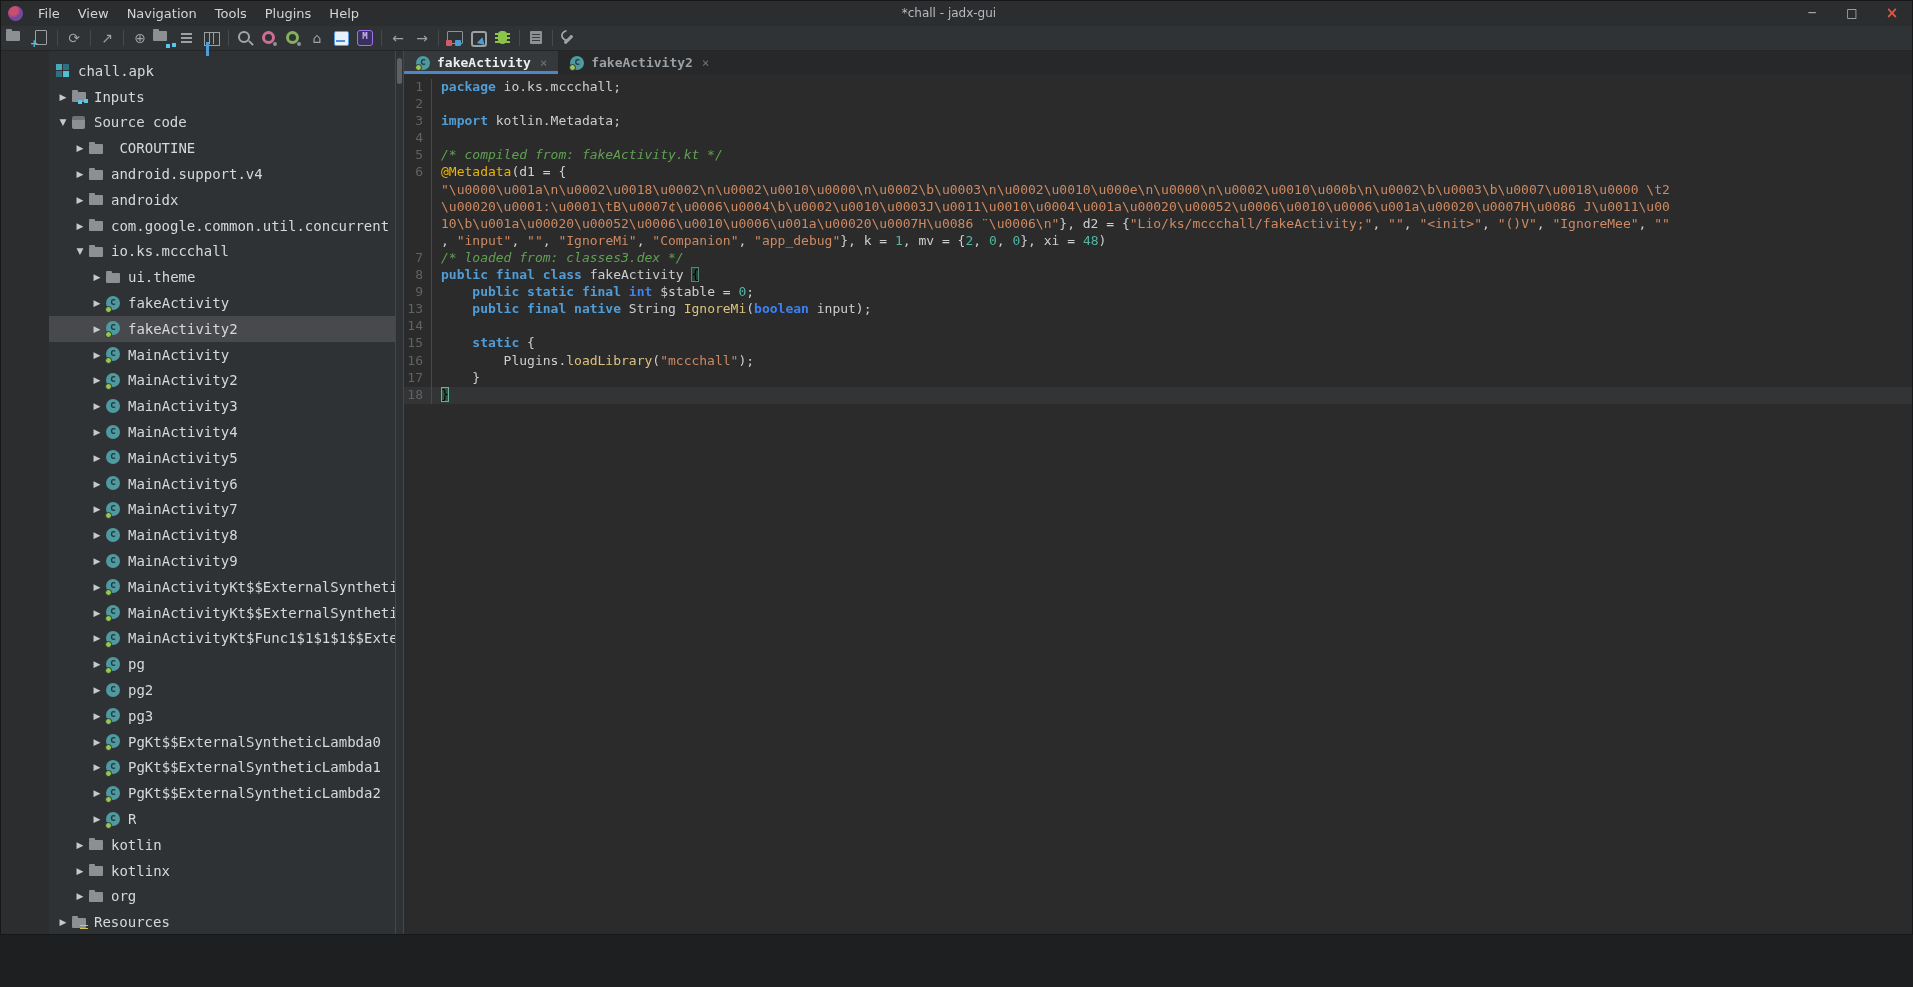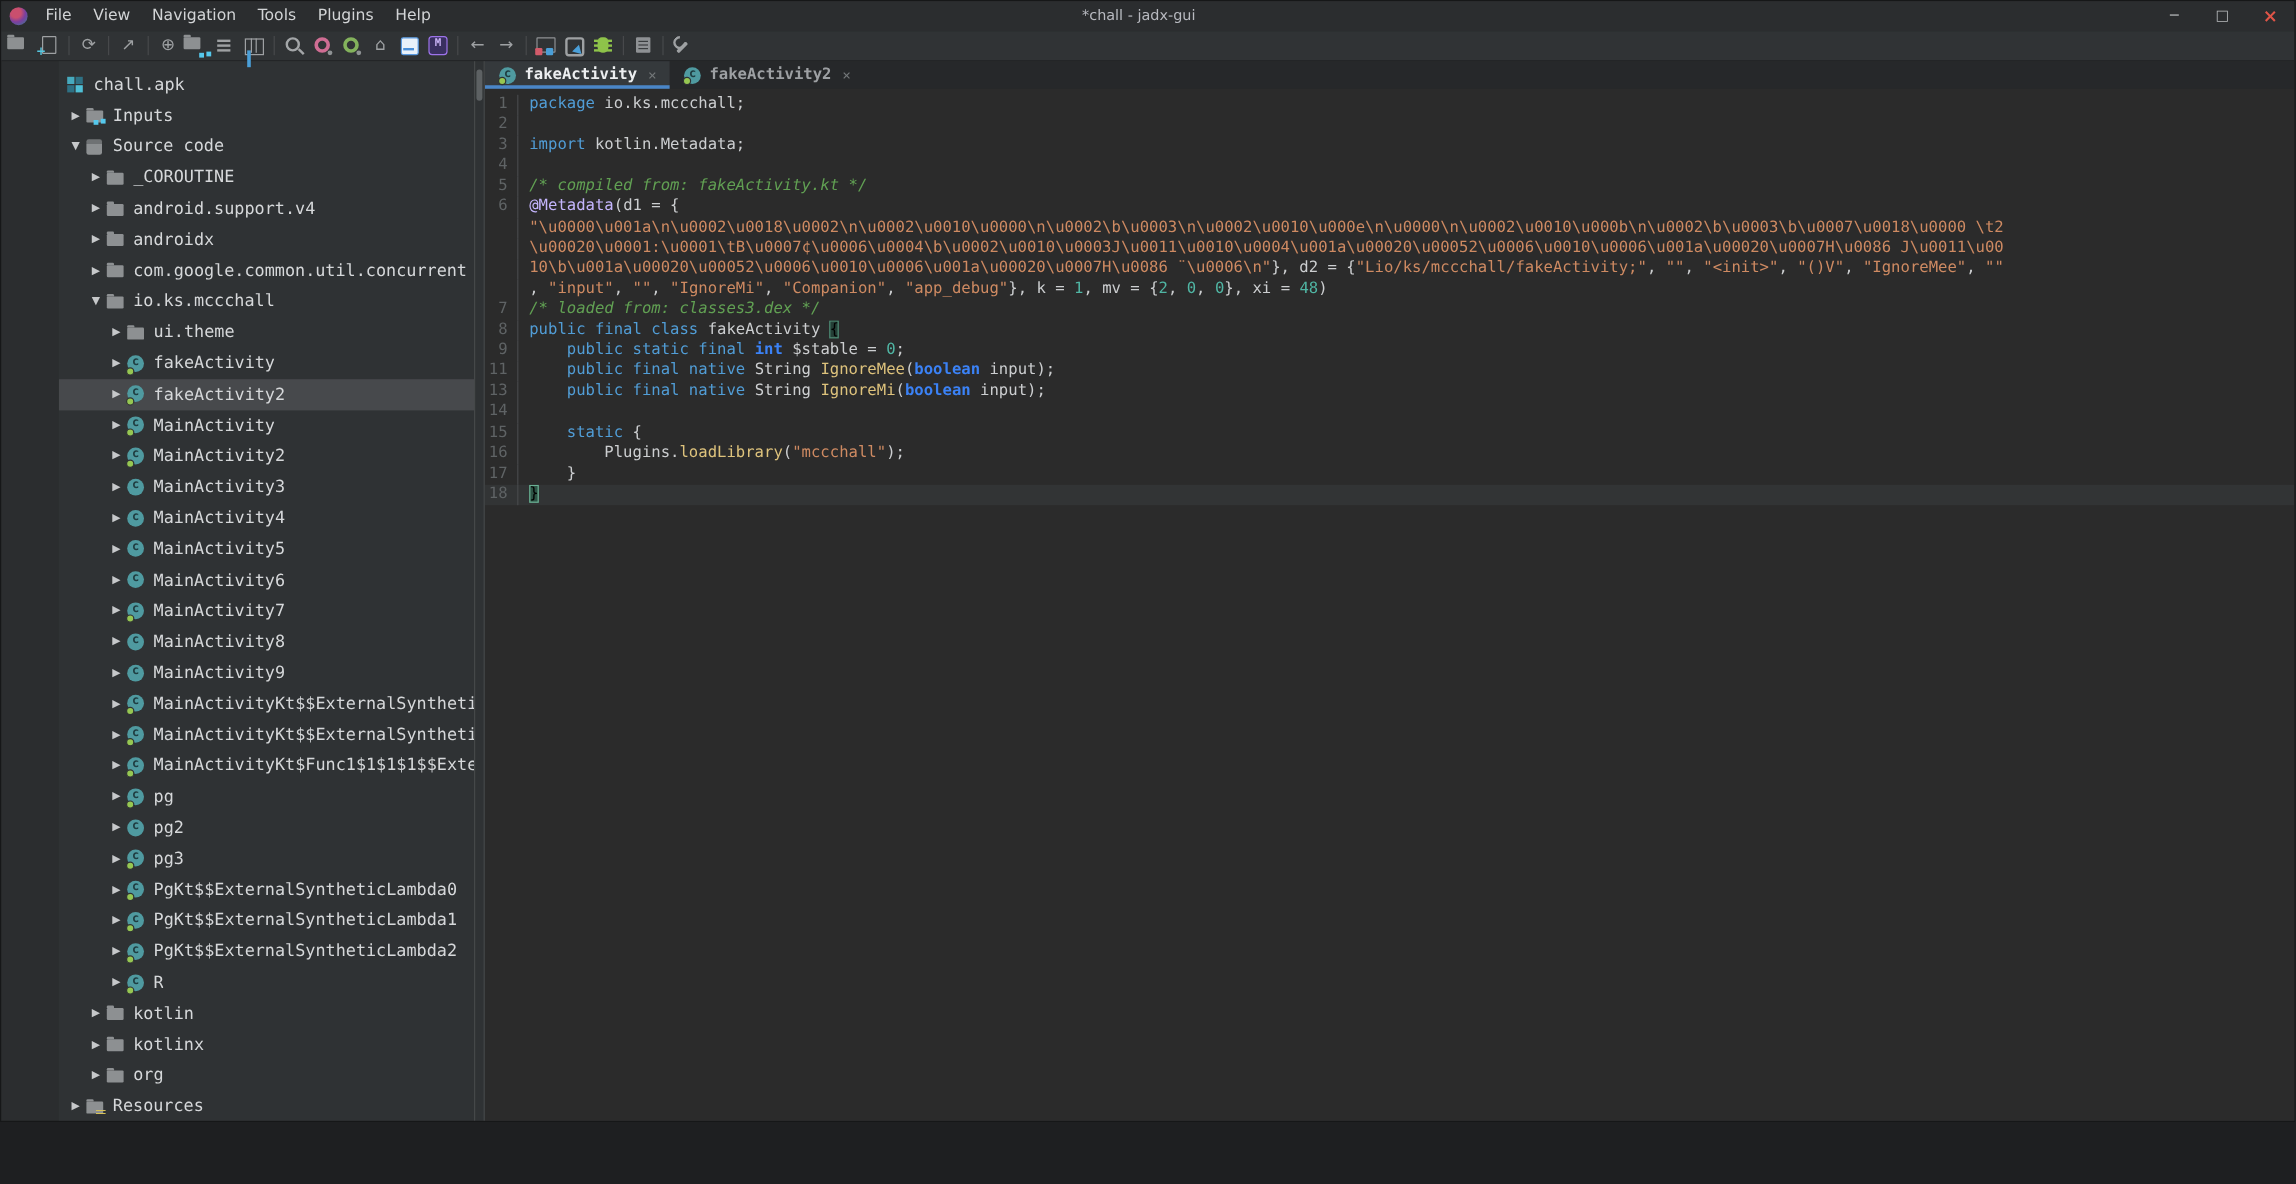--- a/index.html
+++ b/index.html
@@ -89,24 +89,24 @@
   .tab.active { background:#35393c; color:#eceef0; box-shadow:inset 0 -3px 0 #4a86c8; }
   .tabicon { position:relative; width:15px; height:15px; flex:none; }
   .tab-close { color:#74787a; font-size:12px; font-weight:normal; margin-left:2px; }
 
   .code-content { flex:1; overflow:hidden; padding-top:5px; }
   .crow { display:flex; height:17.1px; line-height:17.1px; font:13px "DejaVu Sans Mono",monospace; white-space:pre; }
   .crow.cur { background:#323435; }
   .lnum { flex:0 0 27px; text-align:right; padding-right:8px; color:#5f6365; }
   .ctext { flex:1; border-left:1px solid #47494b; padding-left:9px; overflow:hidden; }
 
-  .tk-kw   { color:#519dd6; font-weight:normal; }
+  .tk-kw   { color:#519dd6; font-weight:bold; }
   .tk-pl   { color:#ccced0; }
   .tk-cm   { color:#61a053; font-style:italic; }
-  .tk-ann  { color:#c4b5fd; }
+  .tk-ann  { color:#eab308; }
   .tk-str  { color:#ce8a62; }
   .tk-num  { color:#50b6a4; }
   .tk-ty   { color:#3b82f6; font-weight:bold; }
   .tk-meth { color:#ddc27c; }
   .tk-brk  { outline:1px solid #4f8a74; outline-offset:-1px; background:#243f36; }
   .tk-brk2 { outline:1px solid #6cb195; outline-offset:-1px; background:#2d5345; }
 </style>
 </head>
 <body>
 
@@ -235,21 +235,20 @@
           <div class="crow"><span class="lnum">4</span><span class="ctext"></span></div>
           <div class="crow"><span class="lnum">5</span><span class="ctext"><span class="tk-cm">/* compiled from: fakeActivity.kt */</span></span></div>
           <div class="crow"><span class="lnum">6</span><span class="ctext"><span class="tk-ann">@Metadata</span><span class="tk-pl">(d1 = {</span></span></div>
           <div class="crow"><span class="lnum"></span><span class="ctext"><span class="tk-str">"\u0000\u001a\n\u0002\u0018\u0002\n\u0002\u0010\u0000\n\u0002\b\u0003\n\u0002\u0010\u000e\n\u0000\n\u0002\u0010\u000b\n\u0002\b\u0003\b\u0007\u0018\u0000 \t2</span></span></div>
           <div class="crow"><span class="lnum"></span><span class="ctext"><span class="tk-str">\u00020\u0001:\u0001\tB\u0007¢\u0006\u0004\b\u0002\u0010\u0003J\u0011\u0010\u0004\u001a\u00020\u00052\u0006\u0010\u0006\u001a\u00020\u0007H\u0086 J\u0011\u00</span></span></div>
           <div class="crow"><span class="lnum"></span><span class="ctext"><span class="tk-str">10\b\u001a\u00020\u00052\u0006\u0010\u0006\u001a\u00020\u0007H\u0086 ¨\u0006\n"</span><span class="tk-pl">}, d2 = {</span><span class="tk-str">"Lio/ks/mccchall/fakeActivity;"</span><span class="tk-pl">, </span><span class="tk-str">""</span><span class="tk-pl">, </span><span class="tk-str">"&lt;init&gt;"</span><span class="tk-pl">, </span><span class="tk-str">"()V"</span><span class="tk-pl">, </span><span class="tk-str">"IgnoreMee"</span><span class="tk-pl">, </span><span class="tk-str">""</span></span></div>
           <div class="crow"><span class="lnum"></span><span class="ctext"><span class="tk-pl">, </span><span class="tk-str">"input"</span><span class="tk-pl">, </span><span class="tk-str">""</span><span class="tk-pl">, </span><span class="tk-str">"IgnoreMi"</span><span class="tk-pl">, </span><span class="tk-str">"Companion"</span><span class="tk-pl">, </span><span class="tk-str">"app_debug"</span><span class="tk-pl">}, k = </span><span class="tk-num">1</span><span class="tk-pl">, mv = {</span><span class="tk-num">2</span><span class="tk-pl">, </span><span class="tk-num">0</span><span class="tk-pl">, </span><span class="tk-num">0</span><span class="tk-pl">}, xi = </span><span class="tk-num">48</span><span class="tk-pl">)</span></span></div>
           <div class="crow"><span class="lnum">7</span><span class="ctext"><span class="tk-cm">/* loaded from: classes3.dex */</span></span></div>
           <div class="crow"><span class="lnum">8</span><span class="ctext"><span class="tk-kw">public final class</span><span class="tk-pl"> fakeActivity </span><span class="tk-brk">{</span></span></div>
           <div class="crow"><span class="lnum">9</span><span class="ctext"><span class="tk-pl">    </span><span class="tk-kw">public static final</span><span class="tk-pl"> </span><span class="tk-ty">int</span><span class="tk-pl"> $stable = </span><span class="tk-num">0</span><span class="tk-pl">;</span></span></div>
-          <div class="crow"><span class="lnum">11</span><span class="ctext"><span class="tk-pl">    </span><span class="tk-kw">public final native</span><span class="tk-pl"> String </span><span class="tk-meth">IgnoreMee</span><span class="tk-pl">(</span><span class="tk-ty">boolean</span><span class="tk-pl"> input);</span></span></div>
           <div class="crow"><span class="lnum">13</span><span class="ctext"><span class="tk-pl">    </span><span class="tk-kw">public final native</span><span class="tk-pl"> String </span><span class="tk-meth">IgnoreMi</span><span class="tk-pl">(</span><span class="tk-ty">boolean</span><span class="tk-pl"> input);</span></span></div>
           <div class="crow"><span class="lnum">14</span><span class="ctext"></span></div>
           <div class="crow"><span class="lnum">15</span><span class="ctext"><span class="tk-pl">    </span><span class="tk-kw">static</span><span class="tk-pl"> {</span></span></div>
           <div class="crow"><span class="lnum">16</span><span class="ctext"><span class="tk-pl">        Plugins.</span><span class="tk-meth">loadLibrary</span><span class="tk-pl">(</span><span class="tk-str">"mccchall"</span><span class="tk-pl">);</span></span></div>
           <div class="crow"><span class="lnum">17</span><span class="ctext"><span class="tk-pl">    }</span></span></div>
           <div class="crow cur"><span class="lnum">18</span><span class="ctext"><span class="tk-brk2">}</span></span></div>
         </div>
     </div>
   </div>
 

